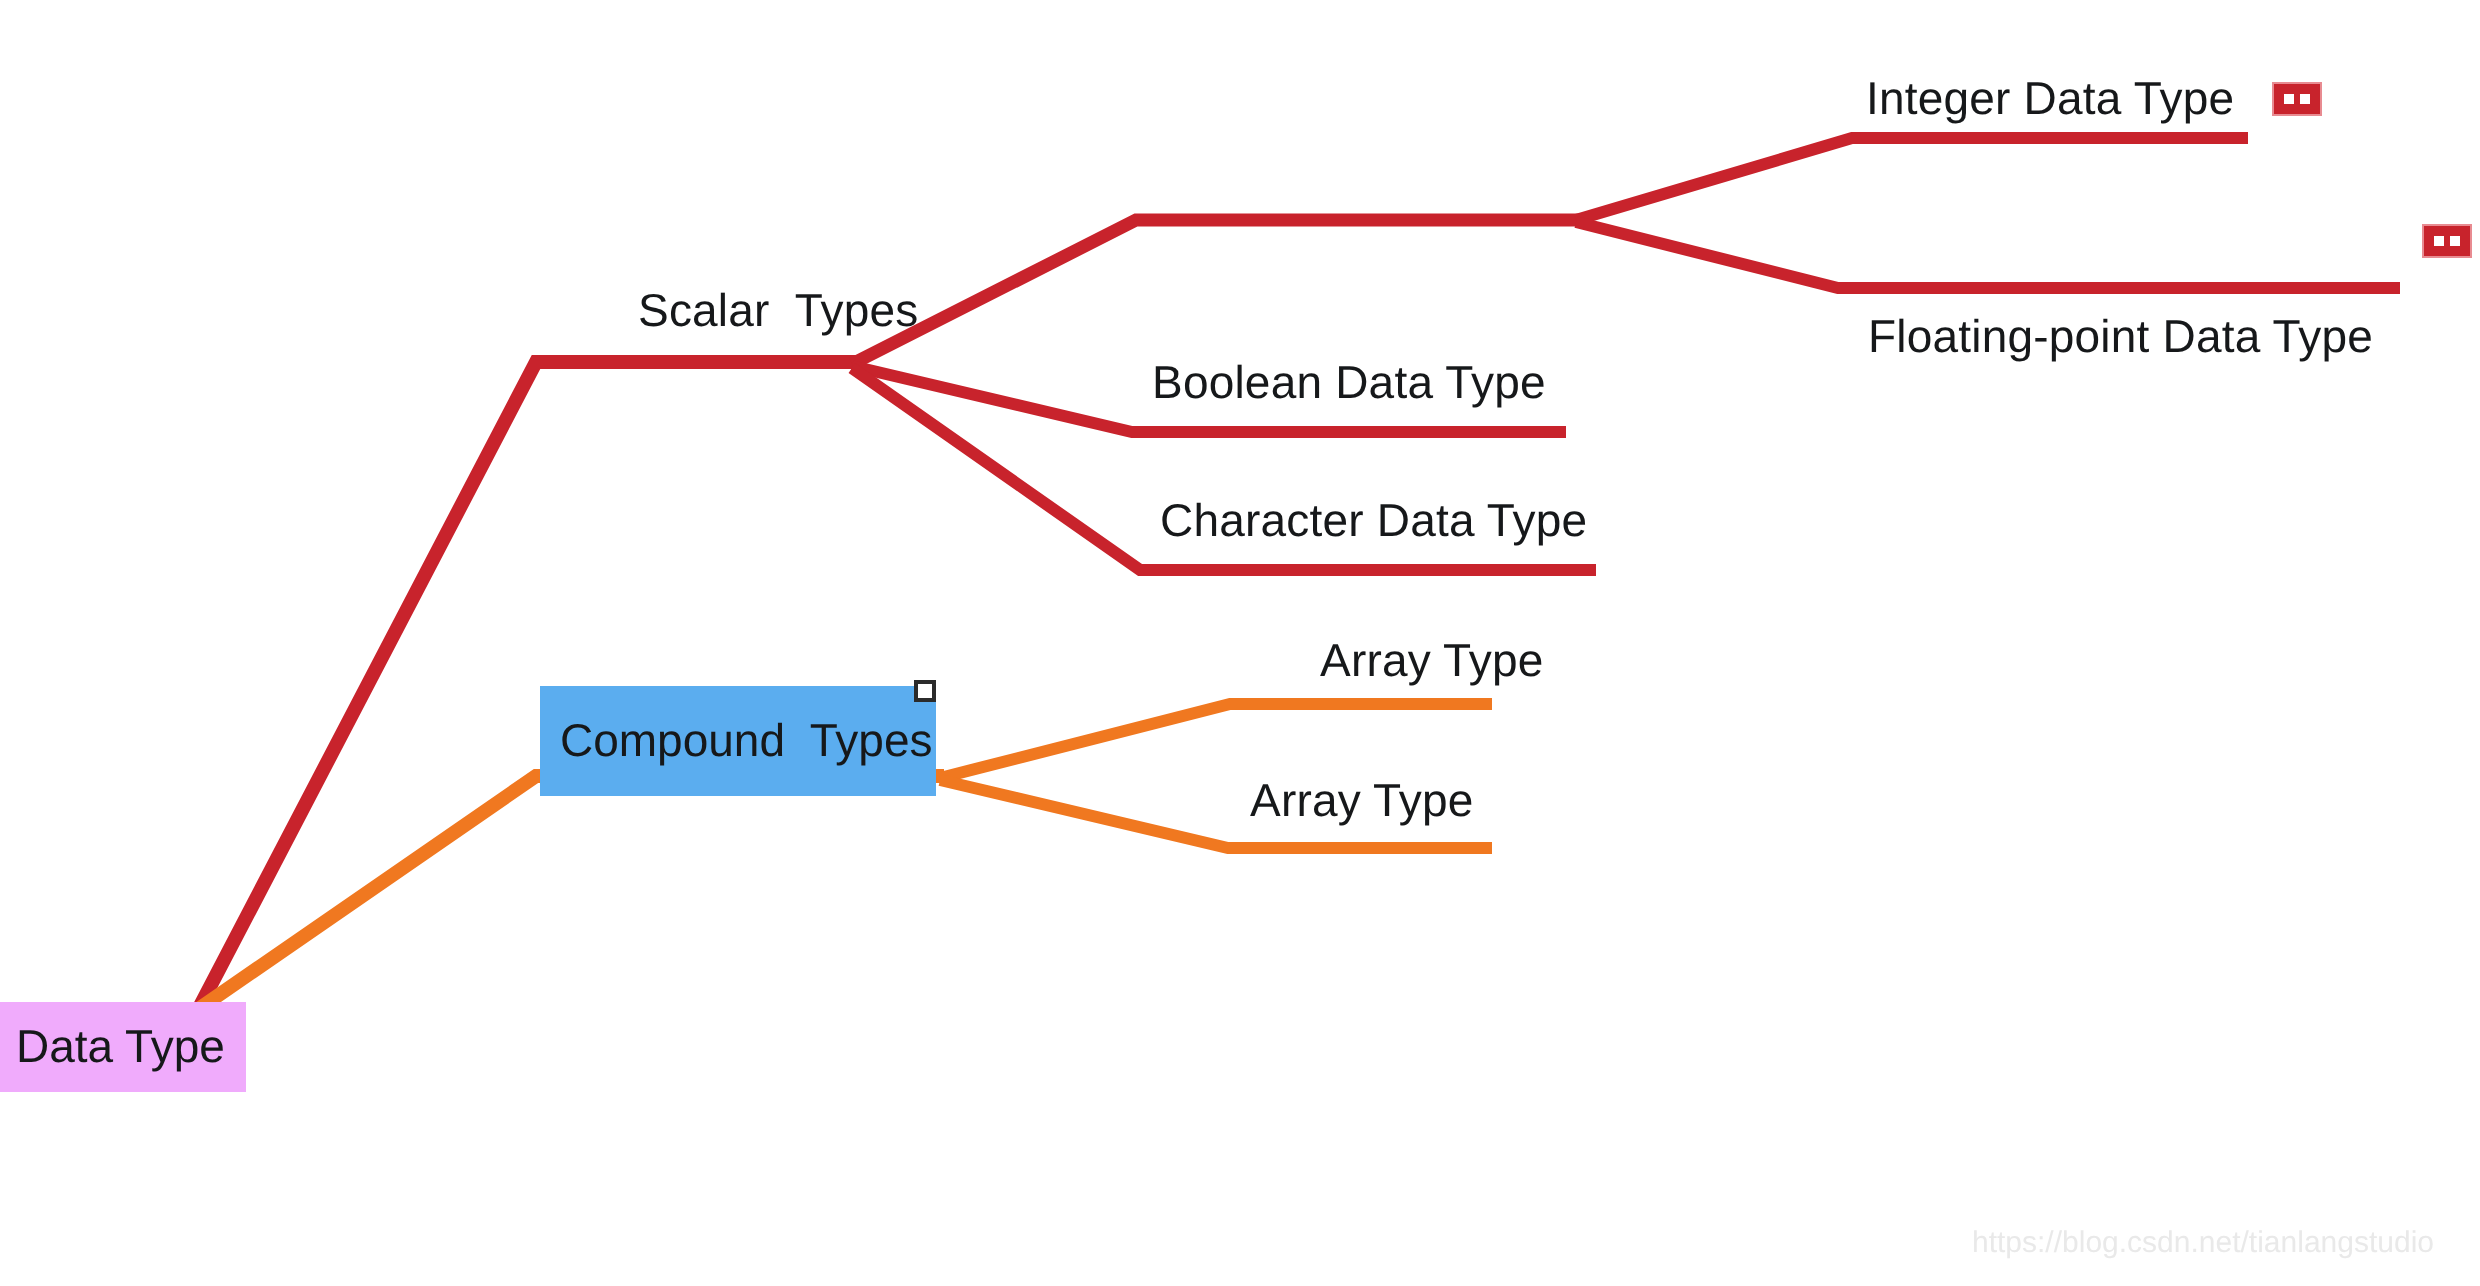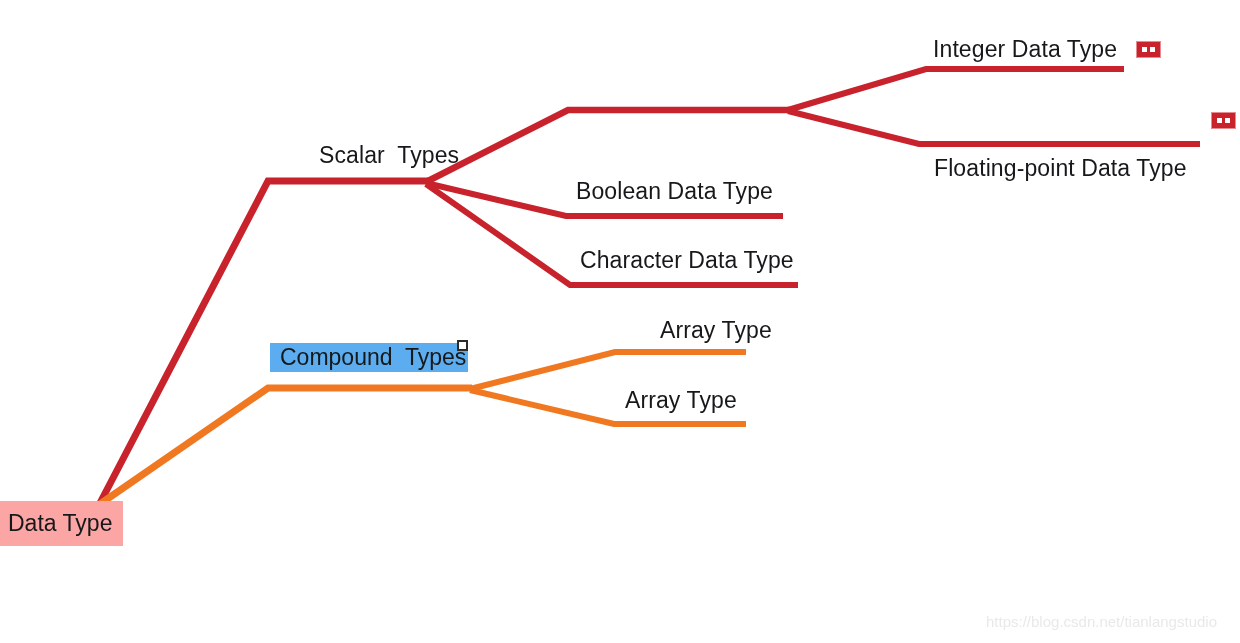--- a/index.html
+++ b/index.html
@@ -38,35 +38,35 @@
     position: absolute;
     font-family: "Liberation Sans", sans-serif;
     font-size: 23px;
     color: #16181a;
     white-space: pre;
     display: flex;
     align-items: center;
     line-height: 1;
   }
   .root-box {
-    background: #fca5a5;
+    background: #f0abfc;
     left: 0px;
     top: 501px;
     width: 123px;
     height: 45px;
     padding-left: 8px;
     box-sizing: border-box;
   }
   .selected-box {
     background: #5bade f;
     background: #5badef;
     left: 270px;
     top: 343px;
     width: 198px;
-    height: 29px;
+    height: 55px;
     padding-left: 10px;
     box-sizing: border-box;
   }
   .handle {
     position: absolute;
     width: 11px;
     height: 11px;
     background: #ffffff;
     border: 2px solid #2b2b2b;
     box-sizing: border-box;

